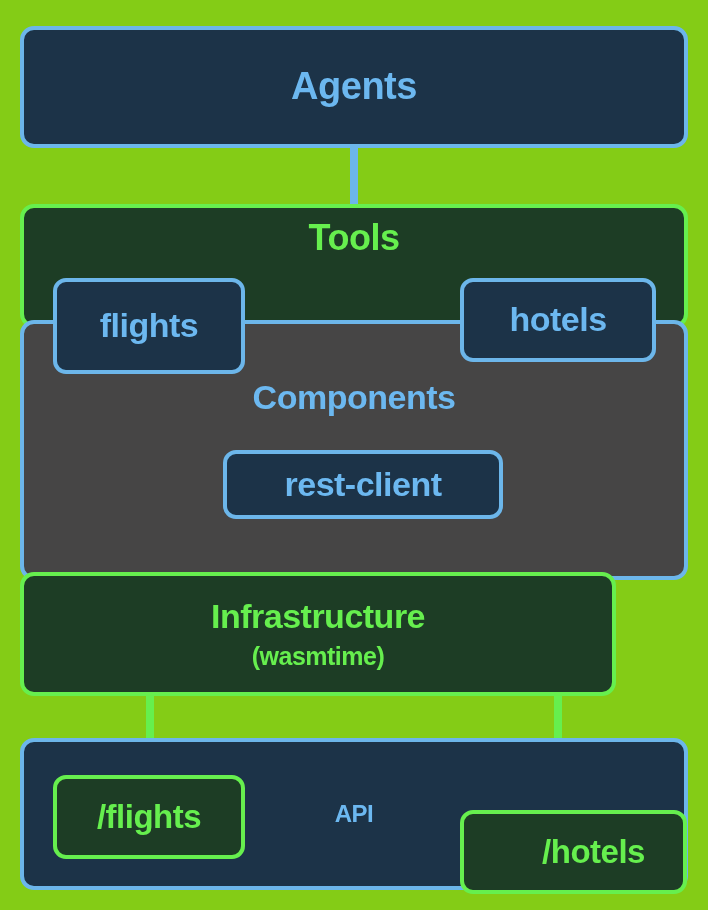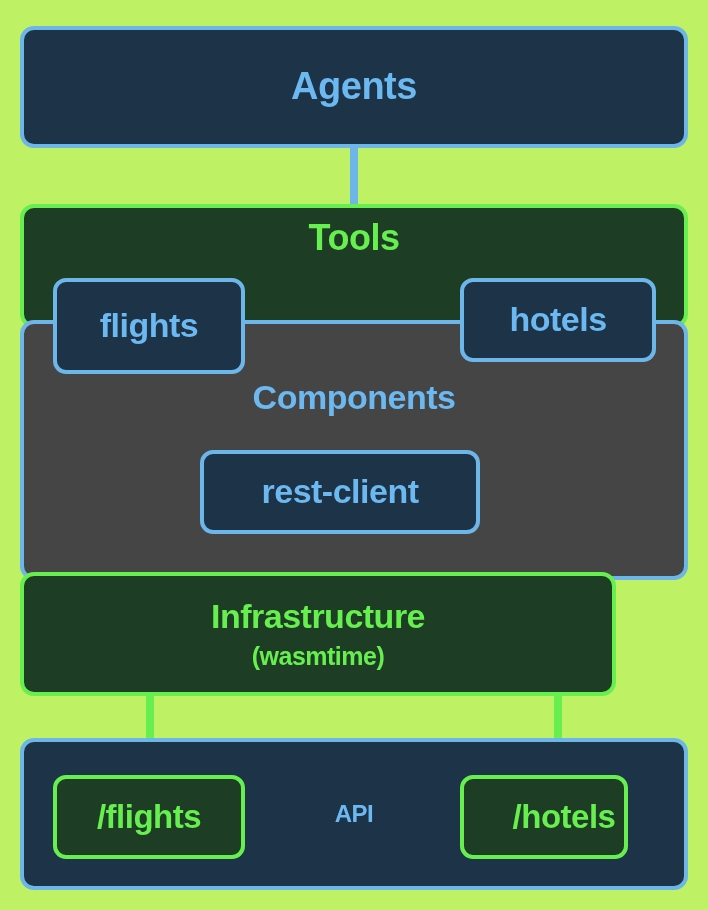--- a/index.html
+++ b/index.html
@@ -8,21 +8,21 @@
     padding: 0;
     background: #000000;
   }
   body {
     font-family: "Liberation Sans", sans-serif;
   }
   #stage {
     position: relative;
     width: 708px;
     height: 910px;
-    background: #bef264;
+    background: #84cc16;
     overflow: hidden;
   }
 
   
   .box {
     position: absolute;
     box-sizing: border-box;
     border-radius: 14px;
     display: flex;
     align-items: center;
@@ -82,23 +82,23 @@
 
   
   #agents-box      { left: 20px;  top: 26px;  width: 668px; height: 122px; }
   #tools-box       { left: 20px;  top: 204px; width: 668px; height: 124px; }
   #components-box  { left: 20px;  top: 320px; width: 668px; height: 260px; }
   #infra-box       { left: 20px;  top: 572px; width: 596px; height: 124px; }
   #api-box         { left: 20px;  top: 738px; width: 668px; height: 152px; }
 
   #flights-node    { left: 53px;  top: 278px; width: 192px; height: 96px; }
   #hotels-node     { left: 460px; top: 278px; width: 196px; height: 84px; }
-  #restclient-node { left: 200px; top: 450px; width: 280px; height: 84px; }
+  #restclient-node { left: 223px; top: 450px; width: 280px; height: 69px; }
   #api-flights     { left: 53px;  top: 775px; width: 192px; height: 84px; }
-  #api-hotels      { left: 460px; top: 775px; width: 168px; height: 84px; padding-left: 40px; }
+  #api-hotels      { left: 460px; top: 810px; width: 227px; height: 84px; padding-left: 40px; }
 
   .label-tools      { font-size: 36px; }
   .label-agents     { font-size: 38px; }
   .label-components { font-size: 34px; }
   .label-infra      { font-size: 34px; }
   .label-infra-sub  { font-size: 25px; }
   .label-api        { font-size: 24px; }
   .label-node       { font-size: 34px; }
   .label-node-sm    { font-size: 33px; }
 

